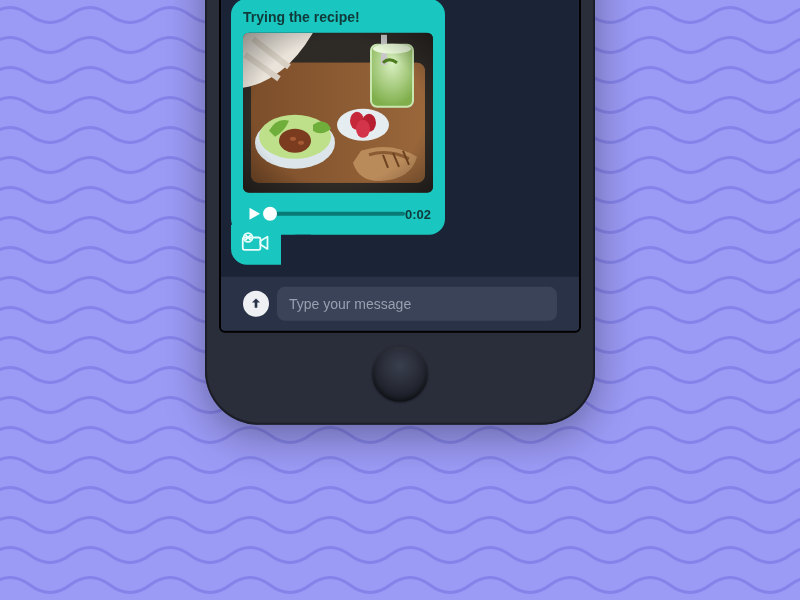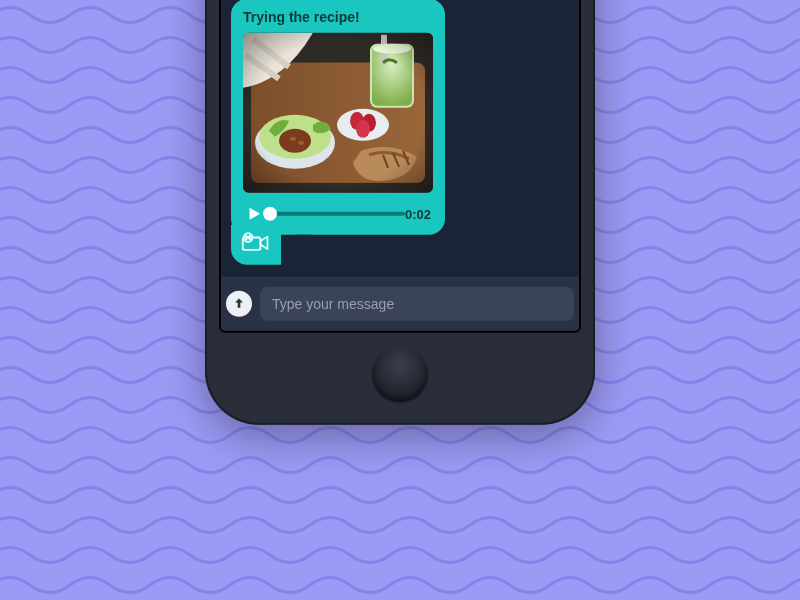--- a/index.html
+++ b/index.html
@@ -136,21 +136,21 @@
     bottom:-30px;
     width:30px;
     height:30px;
     background:#1b2437;
     border-top-left-radius:16px;
   }
   .vc-icon { color:#e9fdfc; }
 
   .composer {
     background:#2a3247;
-    padding:10px 5px;
+    padding:10px 22px;
     display:flex;
     align-items:center;
     gap:8px;
   }
   .upload {
     width:26px;height:26px;border-radius:50%;
     background:#eef0f4;color:#2a3247;
     display:flex;align-items:center;justify-content:center;
     cursor:pointer;
   }

